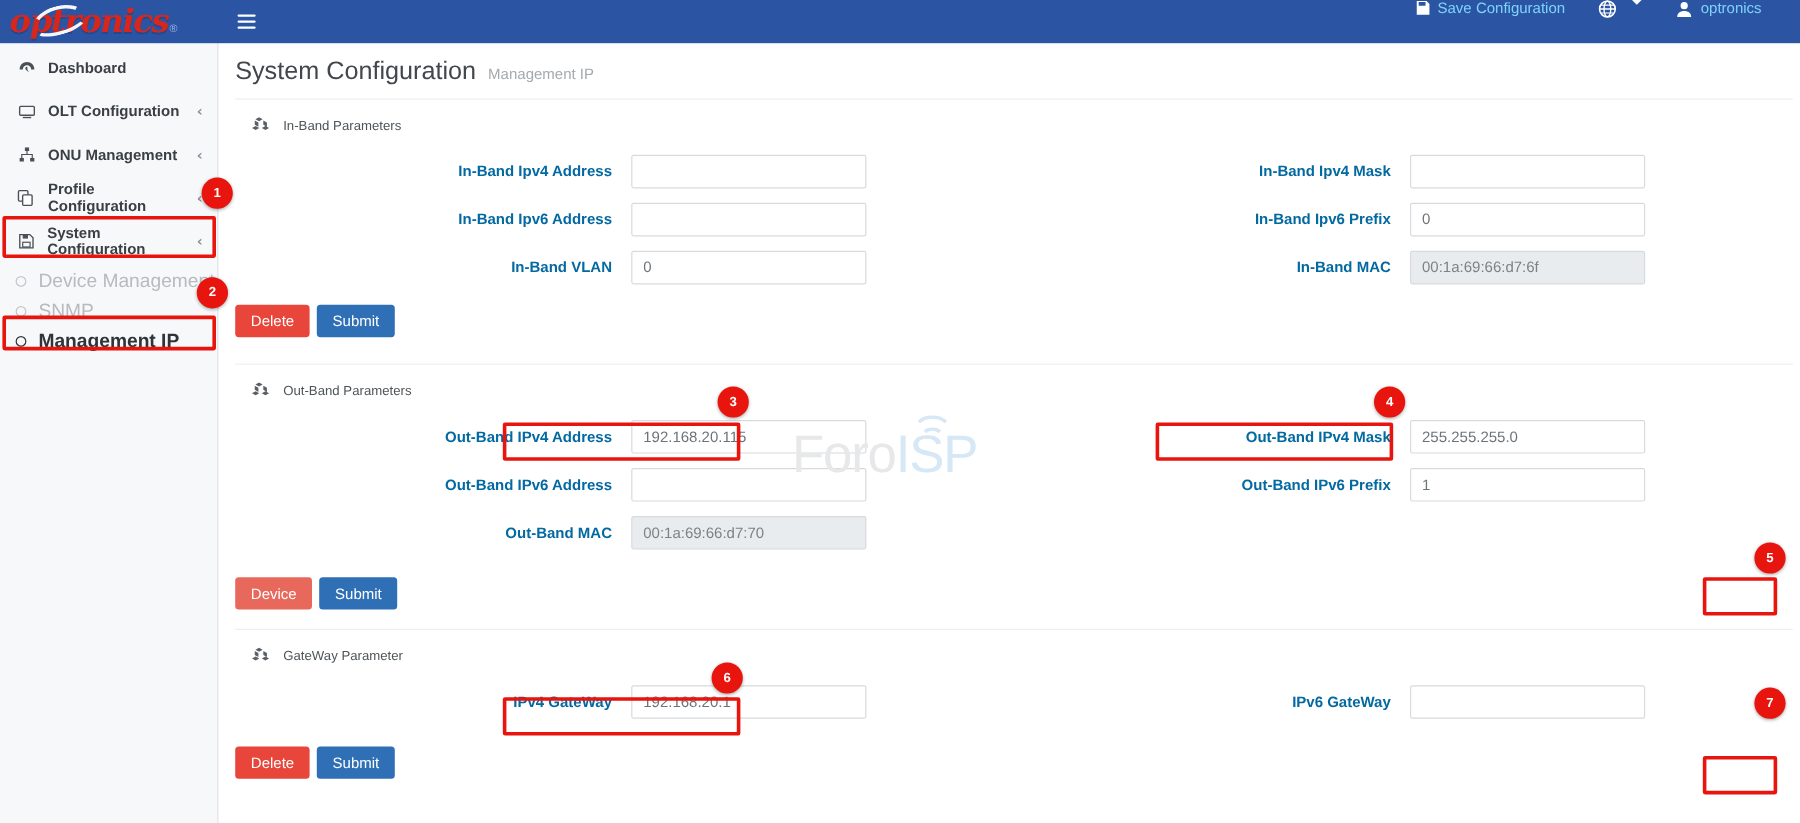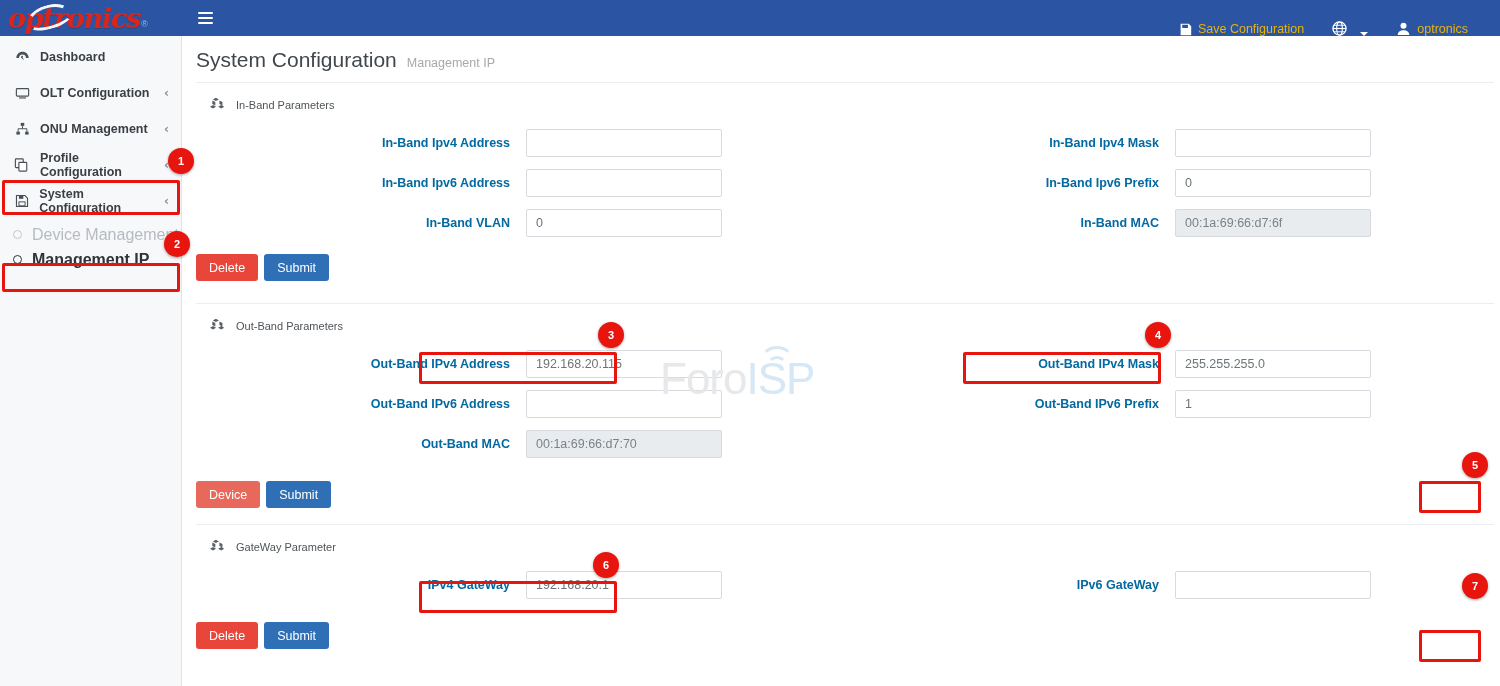--- a/index.html
+++ b/index.html
@@ -64,23 +64,23 @@
     display: block; width: 15px; height: 2px; background: #fff; border-radius: 1px;
   }
   .topbar-right {
     margin-left: auto;
     display: flex; align-items: center;
     height: 36px;
     padding-right: 18px;
     gap: 0px;
   }
   .nav-item {
-    display: flex; align-items: flex-end;
+    display: flex; align-items: flex-start;
     height: 36px; padding: 0 14px;
-    color: #eab308; font-size: 12.5px;
+    color: #7dd3fc; font-size: 12.5px;
     cursor: pointer; white-space: nowrap;
   }
   .nav-item svg { margin-right: 6px; }
   .caret-down {
     display: inline-block;
     width: 0; height: 0;
     border-left: 4px solid transparent;
     border-right: 4px solid transparent;
     border-top: 4px solid #ffffff;
     margin-left: 7px;
@@ -367,20 +367,24 @@
         </svg>
     </span>
     <span>System Configuration</span>
     <span class="chev">‹</span>
   </div>
 
   <div class="side-sub" style="margin-top:3px;">
     <span class="dot"></span>
     <span>Device Management</span>
   </div>
+  <div class="side-sub">
+    <span class="dot"></span>
+    <span>SNMP</span>
+  </div>
   <div class="side-sub active">
     <span class="dot"></span>
     <span>Management IP</span>
   </div>
 </div>
 
 <div class="hl-box" style="left:2px; top:180px; width:178px; height:35px;"></div>
 <div class="badge" style="left:168px; top:148px;">1</div>
 <div class="hl-box" style="left:2px; top:263px; width:178px; height:29px;"></div>
 <div class="badge" style="left:164px; top:231px;">2</div>

